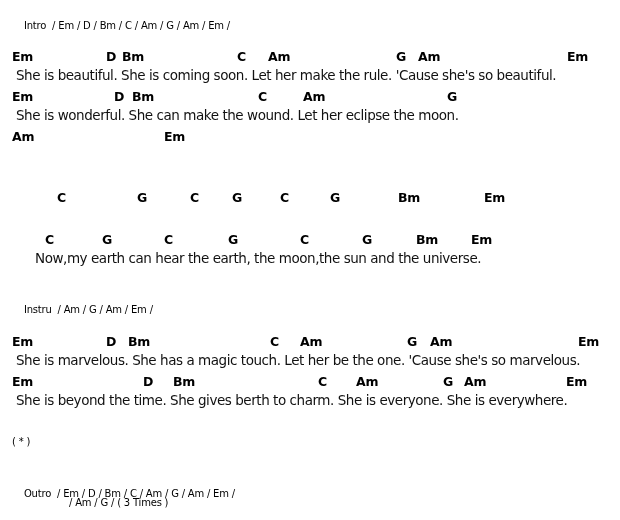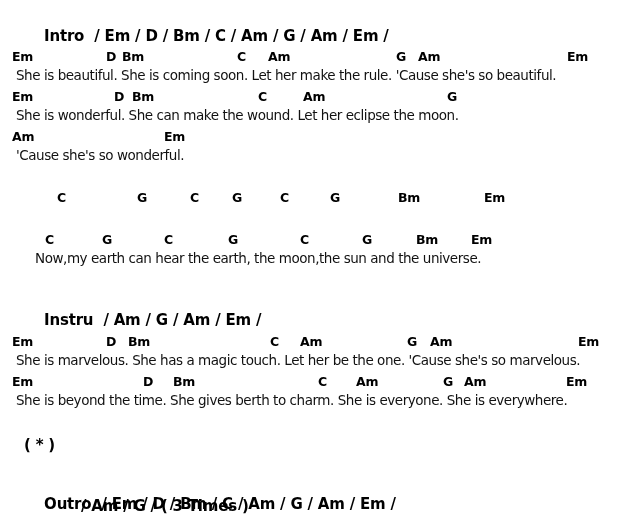--- a/index.html
+++ b/index.html
@@ -18,25 +18,24 @@
     .sheet {
       position: absolute;
       left: 0;
       top: 0;
       width: 620px;
       height: 520px;
     }
     .section-line {
       position: absolute;
       left: 12px;
-      font-size: 15px;
-      font-weight: bold;
+      font-size: 10px;
+      font-weight: normal;
       white-space: pre;
       letter-spacing: -0.2px;
-      margin-left: 12px;
     }
     .chord-row {
       position: absolute;
       left: 0;
       width: 620px;
       height: 16px;
     }
     .chord {
       position: absolute;
       top: 0;
@@ -85,21 +84,20 @@
     <span class="chord" style="left:258px;">C</span>
     <span class="chord" style="left:303px;">Am</span>
     <span class="chord" style="left:447px;">G</span>
   </div>
   <div class="lyric" style="left:16px; top:107px;">She is wonderful. She can make the wound. Let her eclipse the moon.</div>
 
   <div class="chord-row" style="top:129px;">
     <span class="chord" style="left:12px;">Am</span>
     <span class="chord" style="left:164px;">Em</span>
   </div>
-  <div class="lyric" style="left:16px; top:147px;">'Cause she's so wonderful.</div>
 
   <div class="chord-row" style="top:190px;">
     <span class="chord" style="left:57px;">C</span>
     <span class="chord" style="left:137px;">G</span>
     <span class="chord" style="left:190px;">C</span>
     <span class="chord" style="left:232px;">G</span>
     <span class="chord" style="left:280px;">C</span>
     <span class="chord" style="left:330px;">G</span>
     <span class="chord" style="left:398px;">Bm</span>
     <span class="chord" style="left:484px;">Em</span>

